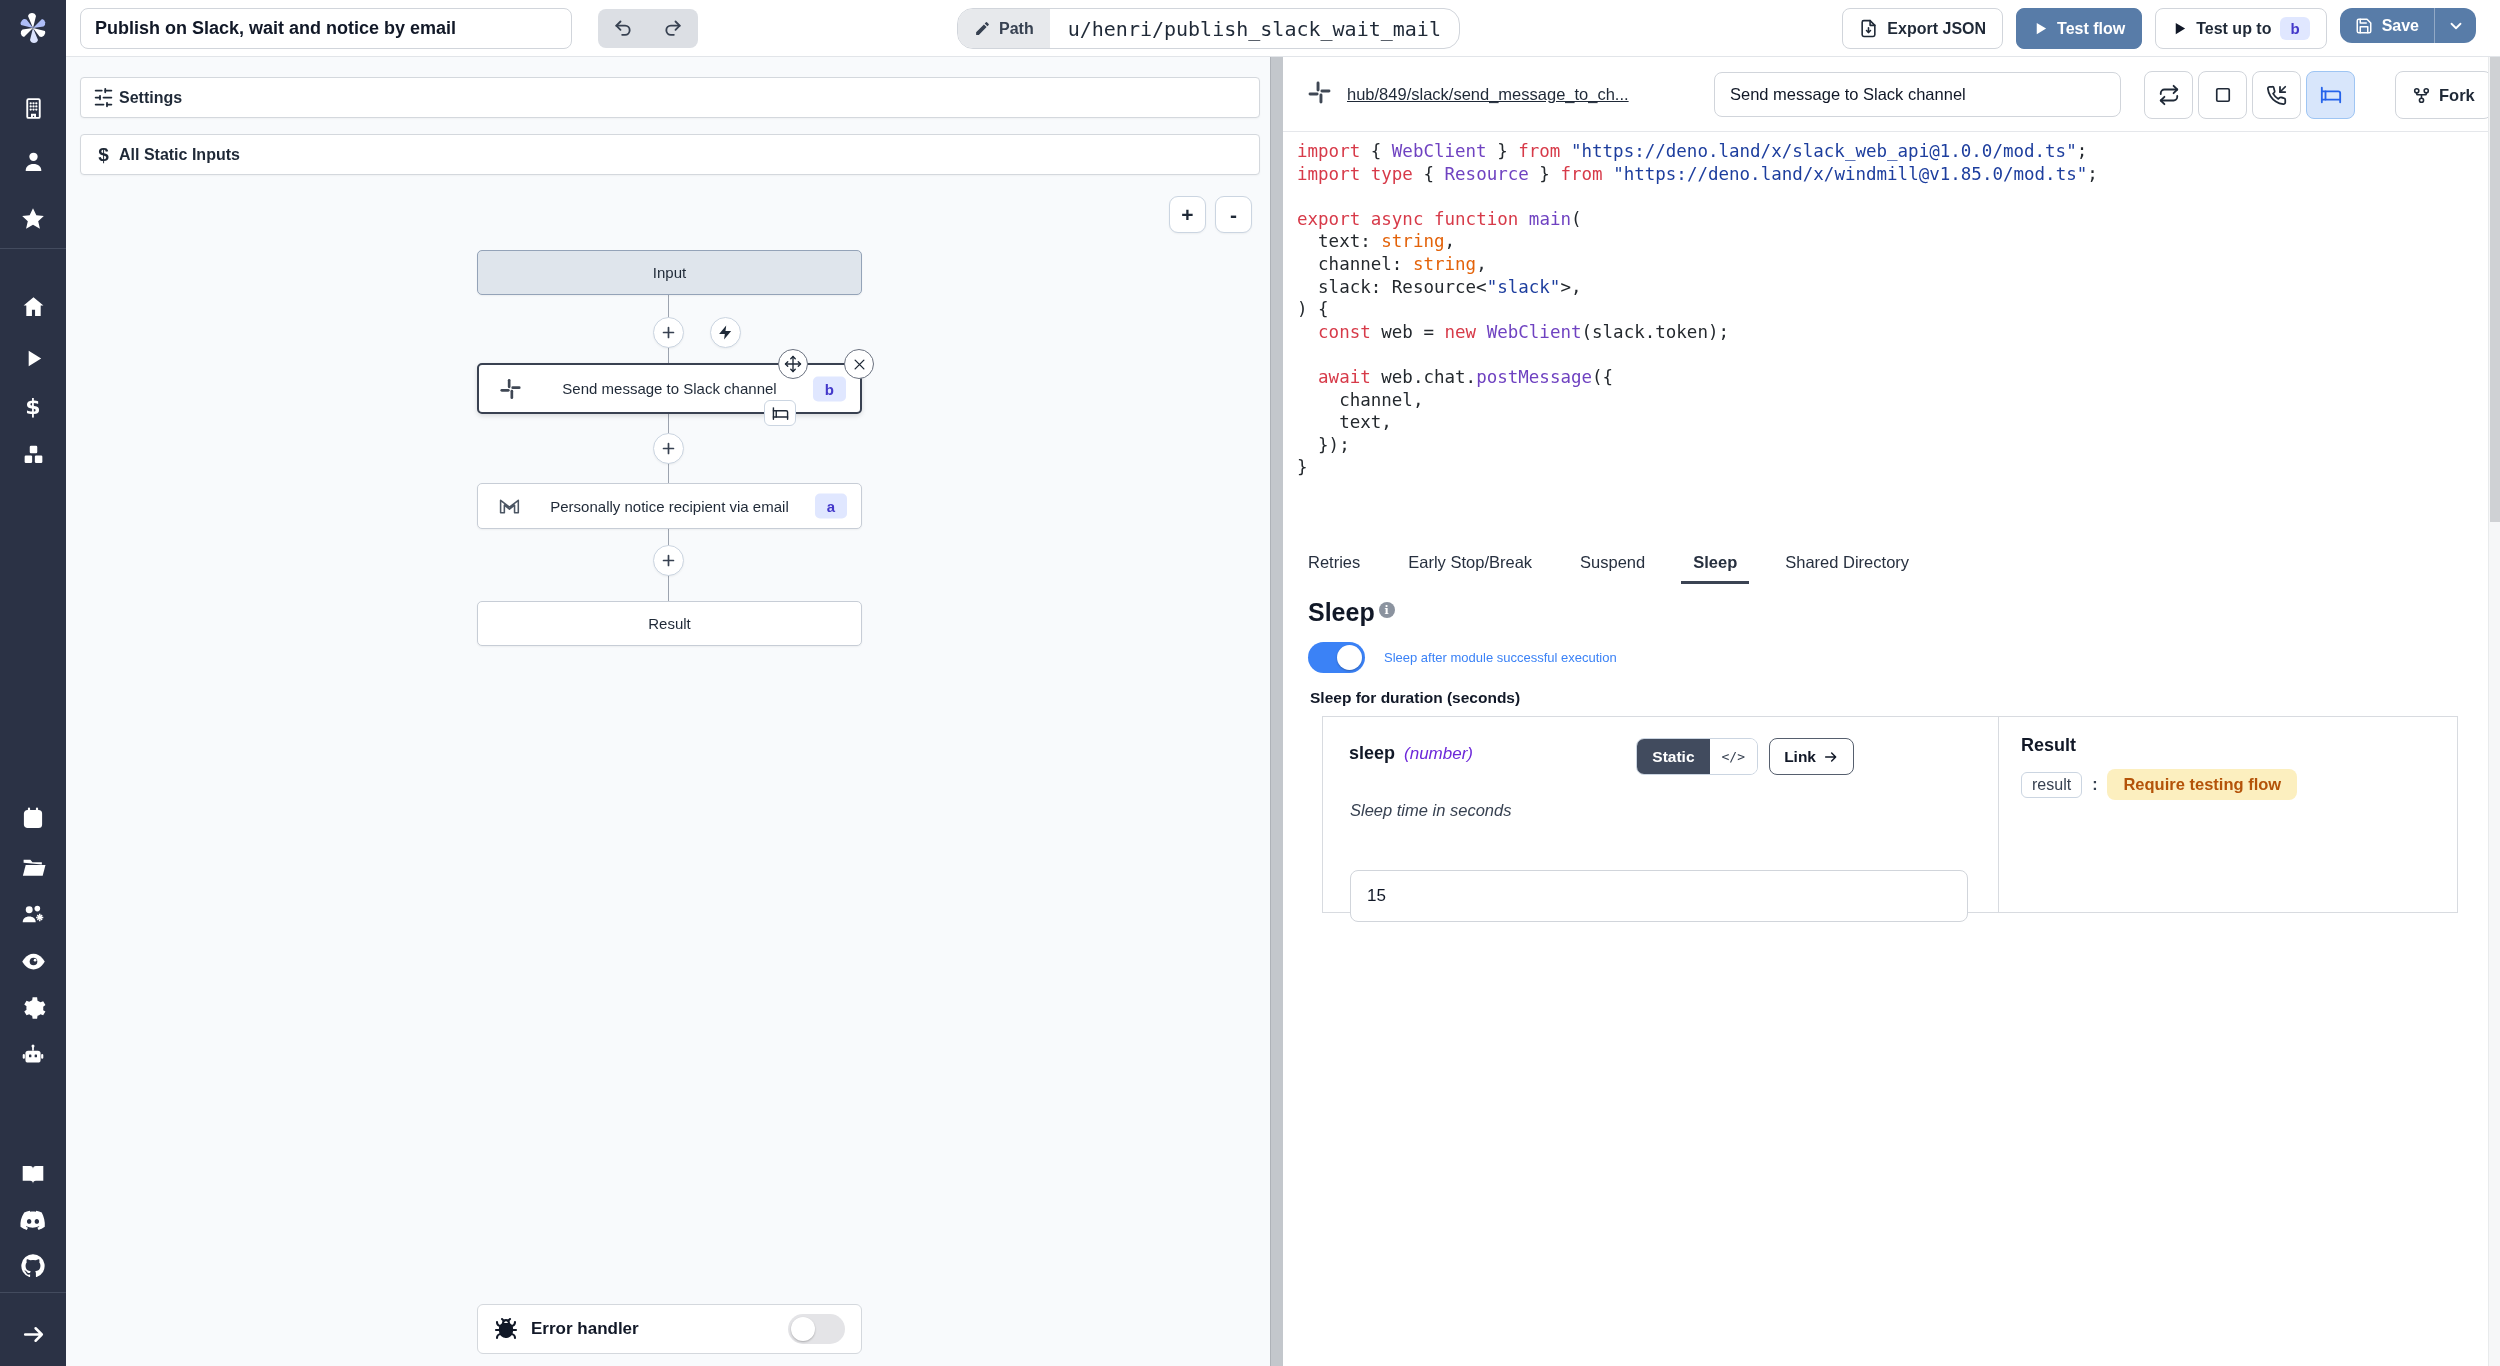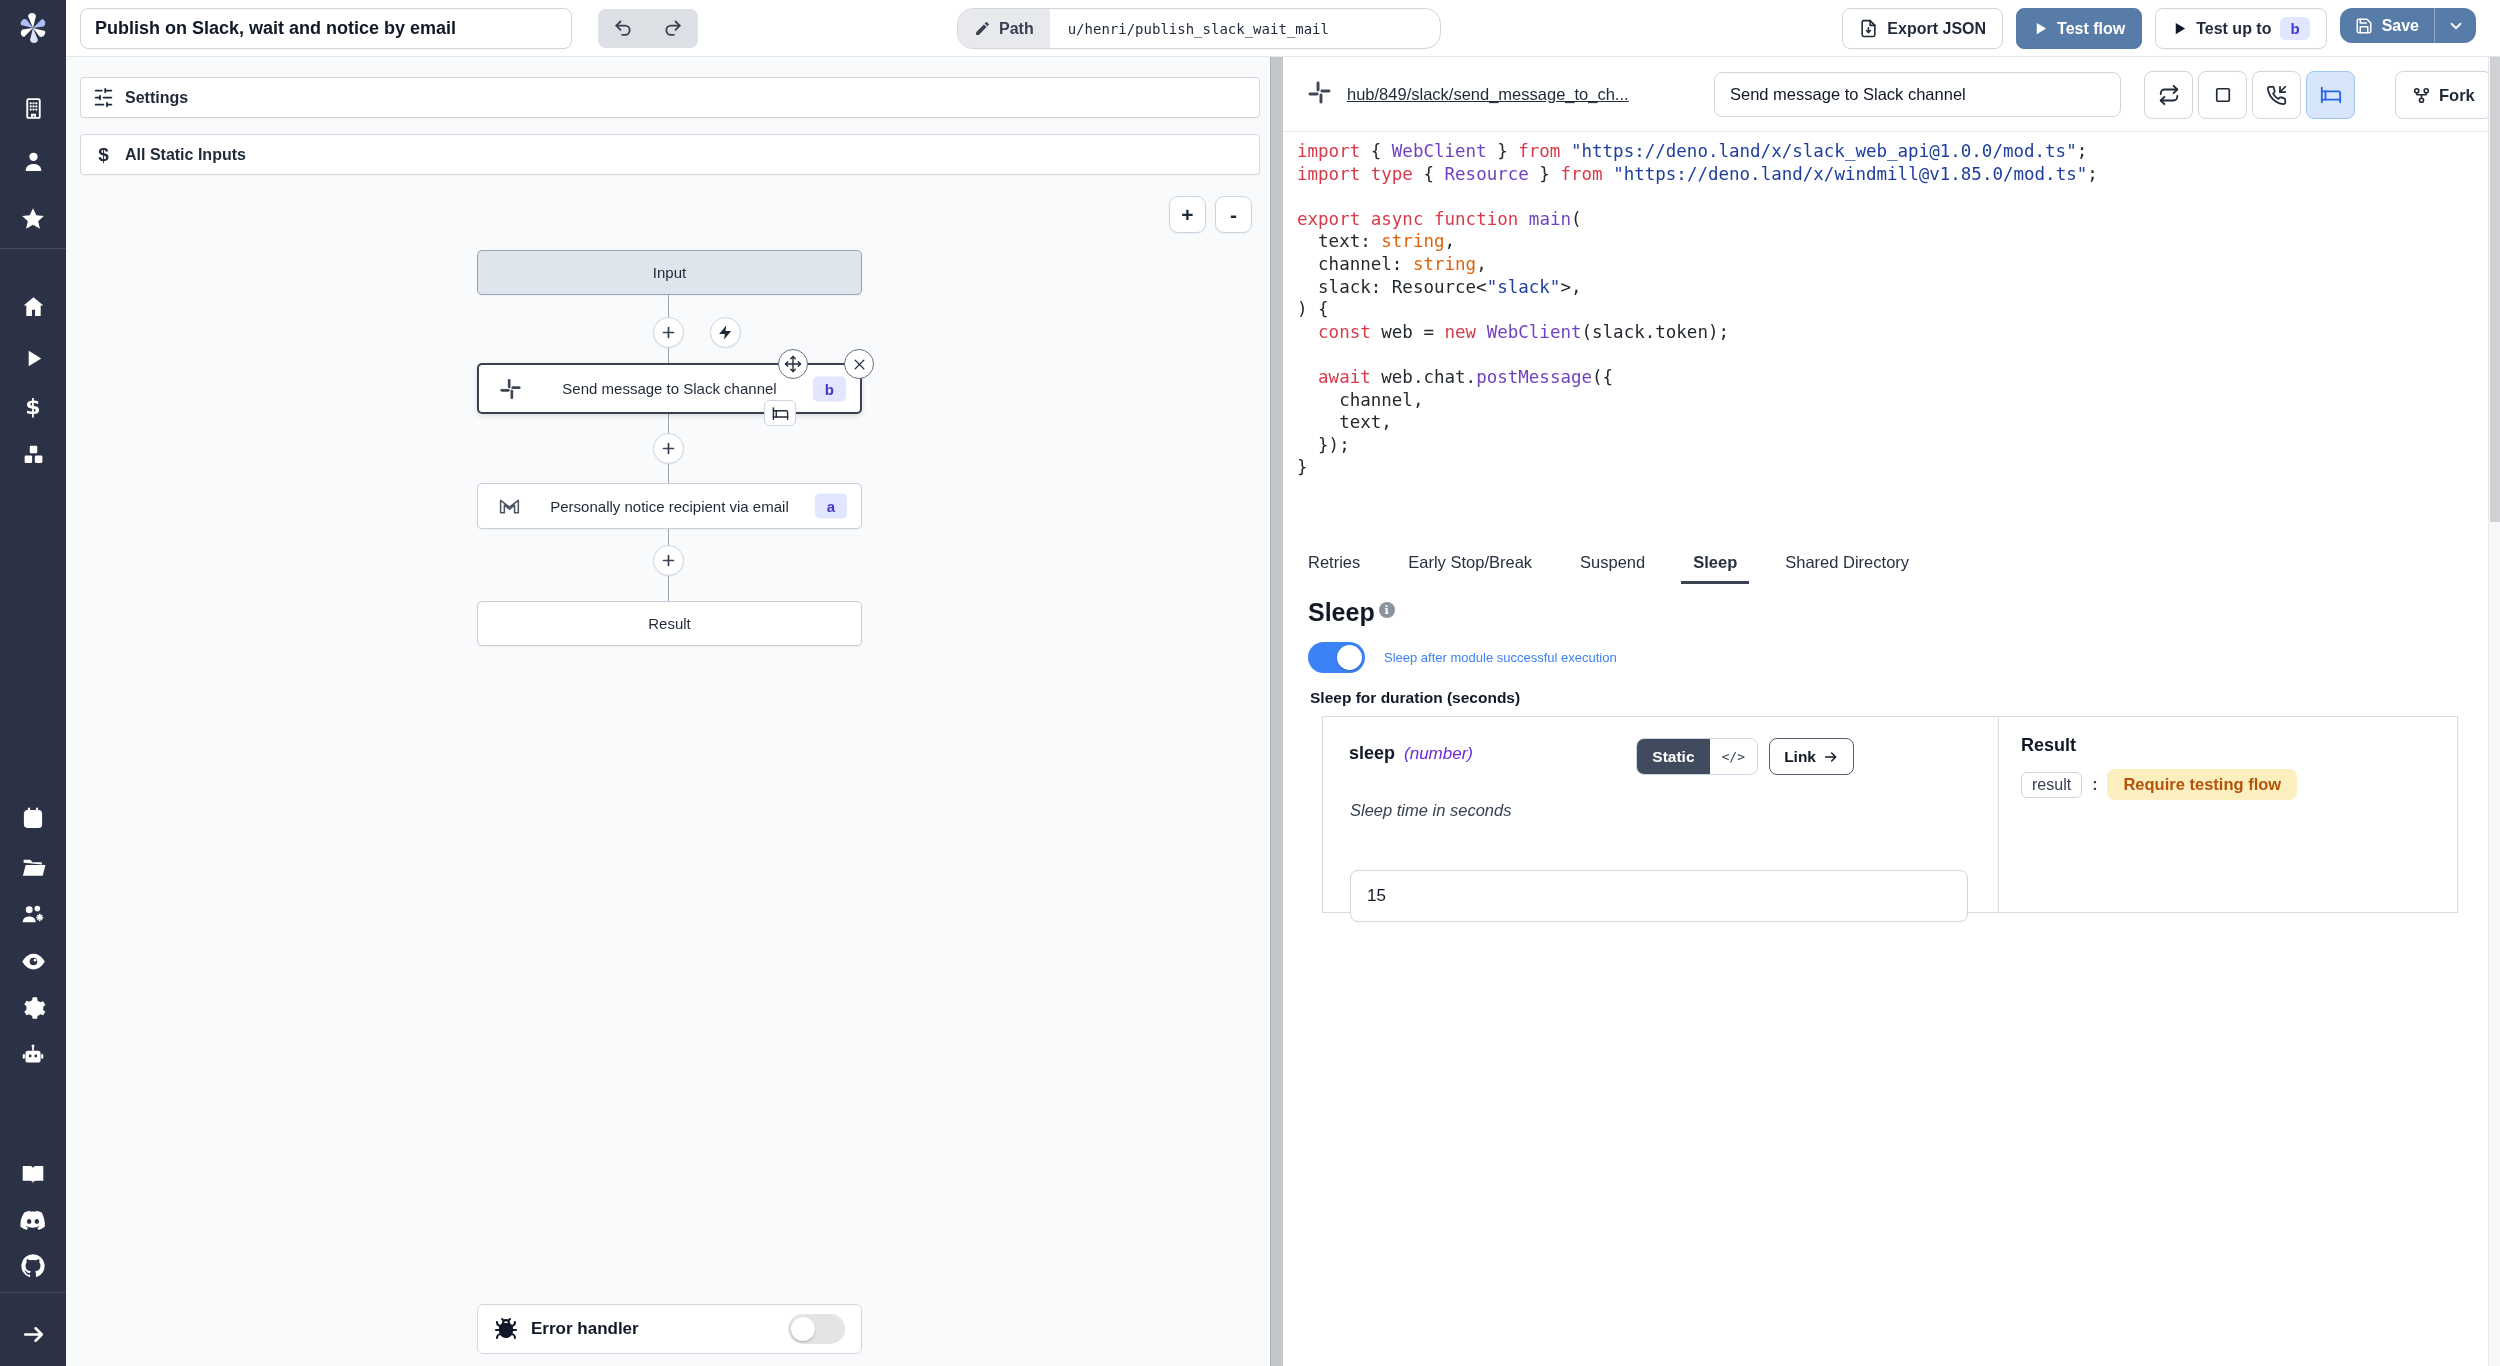--- a/index.html
+++ b/index.html
@@ -14,33 +14,33 @@
   .sb-glyph { font-size:24px; line-height:1; color:#ffffff; font-family:"DejaVu Sans", sans-serif; }
   .sb-div { position:absolute; left:0; width:66px; border-top:1px solid #434b5e; }
 
   
   #topbar { position:absolute; left:66px; top:0; width:2434px; height:57px; background:#fff; border-bottom:1px solid #e2e5e9; z-index:20; }
   .title-input { position:absolute; left:14px; top:8px; width:492px; height:41px; border:1px solid #d1d5db; border-radius:8px; padding:0 14px; font-family:"Liberation Sans",sans-serif; font-size:18px; font-weight:700; color:#111827; background:#fff; }
   .undoredo { position:absolute; left:532px; top:9px; width:100px; height:39px; background:#dcdfe4; border-radius:8px; display:flex; }
   .undoredo .ur-btn { flex:1; display:flex; align-items:center; justify-content:center; cursor:pointer; color:#374151; }
   .pathgroup { position:absolute; left:891px; top:8px; height:41px; display:flex; border:1px solid #d1d5db; border-radius:16px; overflow:hidden; background:#fff; }
   .path-btn { display:flex; align-items:center; gap:8px; background:#e7e9ec; padding:0 16px; font-size:16px; font-weight:600; color:#374151; cursor:pointer; }
-  .path-val { display:flex; align-items:center; padding:0 18px; font-family:"DejaVu Sans Mono",monospace; font-size:14px; color:#1f2937; min-width:390px; }
+  .path-val { display:flex; align-items:center; padding:0 18px; font-family:"DejaVu Sans Mono",monospace; font-size:20px; color:#1f2937; min-width:390px; }
   .tb-actions { position:absolute; right:24px; top:8px; height:41px; display:flex; gap:13px; align-items:flex-start; }
   .btn { height:41px; display:inline-flex; align-items:center; gap:9px; border-radius:8px; padding:0 16px; font-size:16px; font-weight:600; cursor:pointer; white-space:nowrap; }
   .btn-outline { background:#fff; border:1px solid #d1d5db; color:#1f2937; }
   .btn-blue { background:#587ca8; border:1px solid #587ca8; color:#fff; }
   .mini-badge { background:#e0e7ff; color:#4338ca; font-weight:700; border-radius:6px; padding:3px 10px; font-size:15px; }
   .save-group { display:flex; height:35px; border-radius:12px; overflow:hidden; }
   .save-main { display:flex; align-items:center; gap:9px; background:#587ca8; color:#fff; padding:0 15px; font-size:16px; font-weight:600; cursor:pointer; }
   .save-caret { display:flex; align-items:center; justify-content:center; width:42px; background:#587ca8; border-left:1px solid rgba(255,255,255,.35); cursor:pointer; }
 
   
   #flow { position:absolute; left:66px; top:57px; width:1204px; height:1309px; background:#f8fafc; overflow:hidden; }
-  .bar { position:absolute; left:14px; width:1180px; height:41px; background:#fff; border:1px solid #d4d8dd; border-radius:4px; box-shadow:0 1px 2px rgba(0,0,0,.04); display:flex; align-items:center; gap:11px; padding:0 12px; font-size:16px; font-weight:600; color:#1f2937; cursor:pointer; }
+  .bar { position:absolute; left:14px; width:1180px; height:41px; background:#fff; border:1px solid #d4d8dd; border-radius:4px; box-shadow:0 1px 2px rgba(0,0,0,.04); display:flex; align-items:center; gap:5px; padding:0 12px; font-size:16px; font-weight:600; color:#1f2937; cursor:pointer; }
   .zoomctl { position:absolute; right:18px; top:139px; display:flex; gap:9px; }
   .zoom-btn { width:37px; height:37px; background:#fff; border:1px solid #cbd5e1; border-radius:9px; box-shadow:0 1px 2px rgba(0,0,0,.05); font-size:21px; font-weight:700; color:#1f2937; display:flex; align-items:center; justify-content:center; cursor:pointer; }
   .edge { position:absolute; left:602px; width:1px; background:#9ca3af; }
   .node { position:absolute; left:411px; width:385px; border-radius:5px; display:flex; align-items:center; justify-content:center; font-size:15px; color:#1f2937; cursor:pointer; background:#fff; border:1px solid #c7cdd6; box-shadow:0 1px 2px rgba(0,0,0,.05); }
   .node-input { background:#dfe5ec; border:1px solid #94a3b8; height:45px; top:193px; }
   .node-slack { height:51px; top:306px; border:2px solid #394151; box-shadow:0 2px 5px rgba(0,0,0,.13); }
   .node-mail  { height:46px; top:426px; }
   .node-result{ height:45px; top:544px; }
   .node-label { font-size:15px; color:#1f2937; }
   .node-icon { position:absolute; left:20px; top:50%; transform:translateY(-50%); display:flex; }

